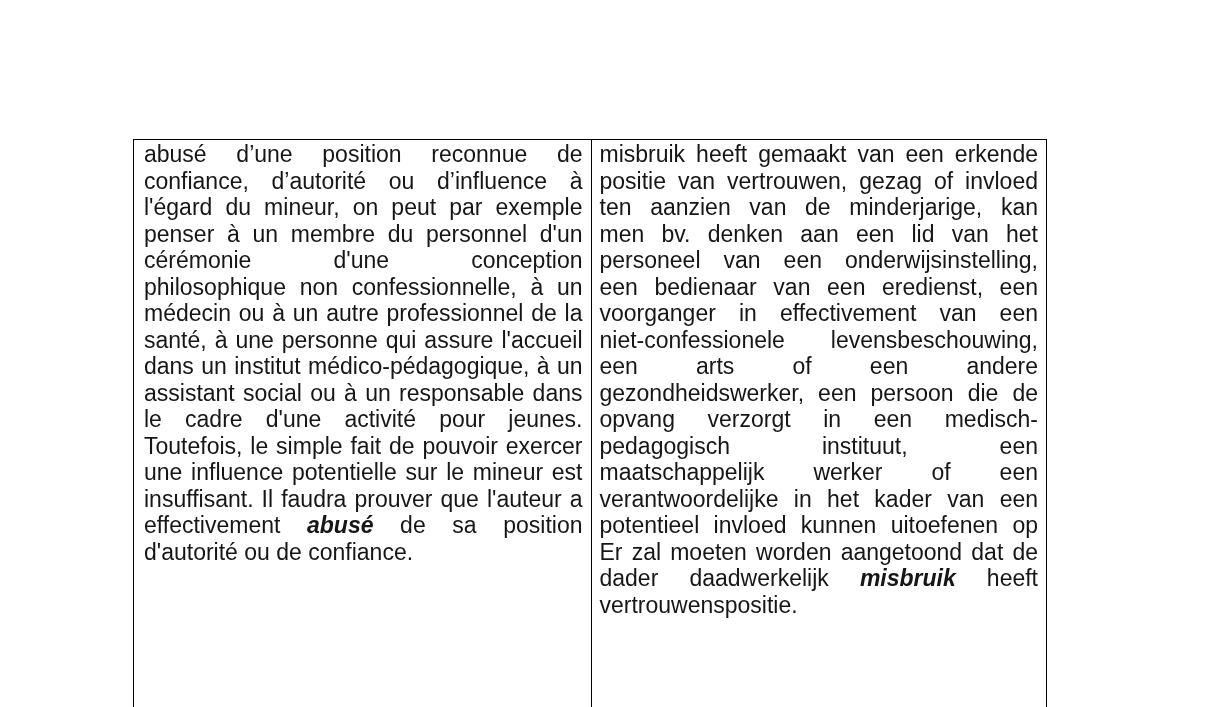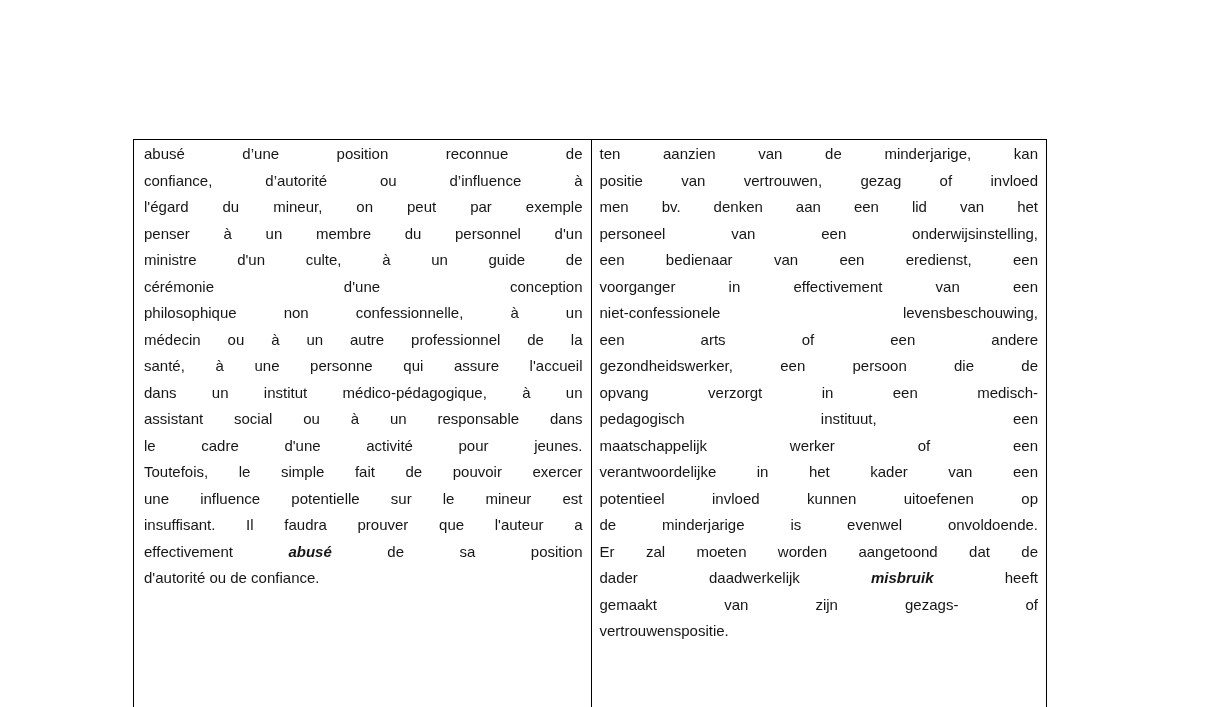--- a/index.html
+++ b/index.html
@@ -31,21 +31,21 @@
     padding: 1px 8px 0 10px;
     overflow: hidden;
   }
   .cell.left {
     border-right: 1.5px solid #000;
   }
   .cell.right {
     padding: 1px 8px 0 8px;
   }
   .line {
-    font-size: 15px;
+    font-size: 23px;
     line-height: 26.5px;
     color: #161616;
     text-align: justify;
     text-align-last: justify;
     -moz-text-align-last: justify;
     white-space: normal;
   }
   .line.last {
     text-align-last: left;
     -moz-text-align-last: left;
@@ -57,48 +57,46 @@
 </style>
 </head>
 <body>
 
 <div class="doc-table">
   <div class="cell left">
       <div class="line"><span>abusé d’une position reconnue de</span></div>
       <div class="line"><span>confiance, d’autorité ou d’influence à</span></div>
       <div class="line"><span>l'égard du mineur, on peut par exemple</span></div>
       <div class="line"><span>penser à un membre du personnel d'un</span></div>
-      <div class="line"><span>ministre d'un culte, à un guide de</span></div>
       <div class="line"><span>cérémonie d'une conception</span></div>
       <div class="line"><span>philosophique non confessionnelle, à un</span></div>
       <div class="line"><span>médecin ou à un autre professionnel de la</span></div>
       <div class="line"><span>santé, à une personne qui assure l'accueil</span></div>
       <div class="line"><span>dans un institut médico-pédagogique, à un</span></div>
       <div class="line"><span>assistant social ou à un responsable dans</span></div>
       <div class="line"><span>le cadre d'une activité pour jeunes.</span></div>
       <div class="line"><span>Toutefois, le simple fait de pouvoir exercer</span></div>
       <div class="line"><span>une influence potentielle sur le mineur est</span></div>
       <div class="line"><span>insuffisant. Il faudra prouver que l'auteur a</span></div>
       <div class="line"><span>effectivement </span><i>abusé</i><span> de sa position</span></div>
       <div class="line last"><span>d'autorité ou de confiance.</span></div>
     </div>
   <div class="cell right">
+      <div class="line"><span>misbruik heeft gemaakt van een erkende</span></div>
+      <div class="line"><span>positie van vertrouwen, gezag of invloed</span></div>
       <div class="line"><span>ten aanzien van de minderjarige, kan</span></div>
-      <div class="line"><span>positie van vertrouwen, gezag of invloed</span></div>
       <div class="line"><span>men bv. denken aan een lid van het</span></div>
       <div class="line"><span>personeel van een onderwijsinstelling,</span></div>
       <div class="line"><span>een bedienaar van een eredienst, een</span></div>
       <div class="line"><span>voorganger in effectivement van een</span></div>
       <div class="line"><span>niet-confessionele levensbeschouwing,</span></div>
       <div class="line"><span>een arts of een andere</span></div>
       <div class="line"><span>gezondheidswerker, een persoon die de</span></div>
       <div class="line"><span>opvang verzorgt in een medisch-</span></div>
       <div class="line"><span>pedagogisch instituut, een</span></div>
       <div class="line"><span>maatschappelijk werker of een</span></div>
       <div class="line"><span>verantwoordelijke in het kader van een</span></div>
       <div class="line"><span>potentieel invloed kunnen uitoefenen op</span></div>
-      <div class="line"><span>de minderjarige is evenwel onvoldoende.</span></div>
       <div class="line"><span>Er zal moeten worden aangetoond dat de</span></div>
       <div class="line"><span>dader daadwerkelijk </span><i>misbruik</i><span> heeft</span></div>
-      <div class="line"><span>gemaakt van zijn gezags- of</span></div>
       <div class="line last"><span>vertrouwenspositie.</span></div>
     </div>
 </div>
 
 </body></html>

